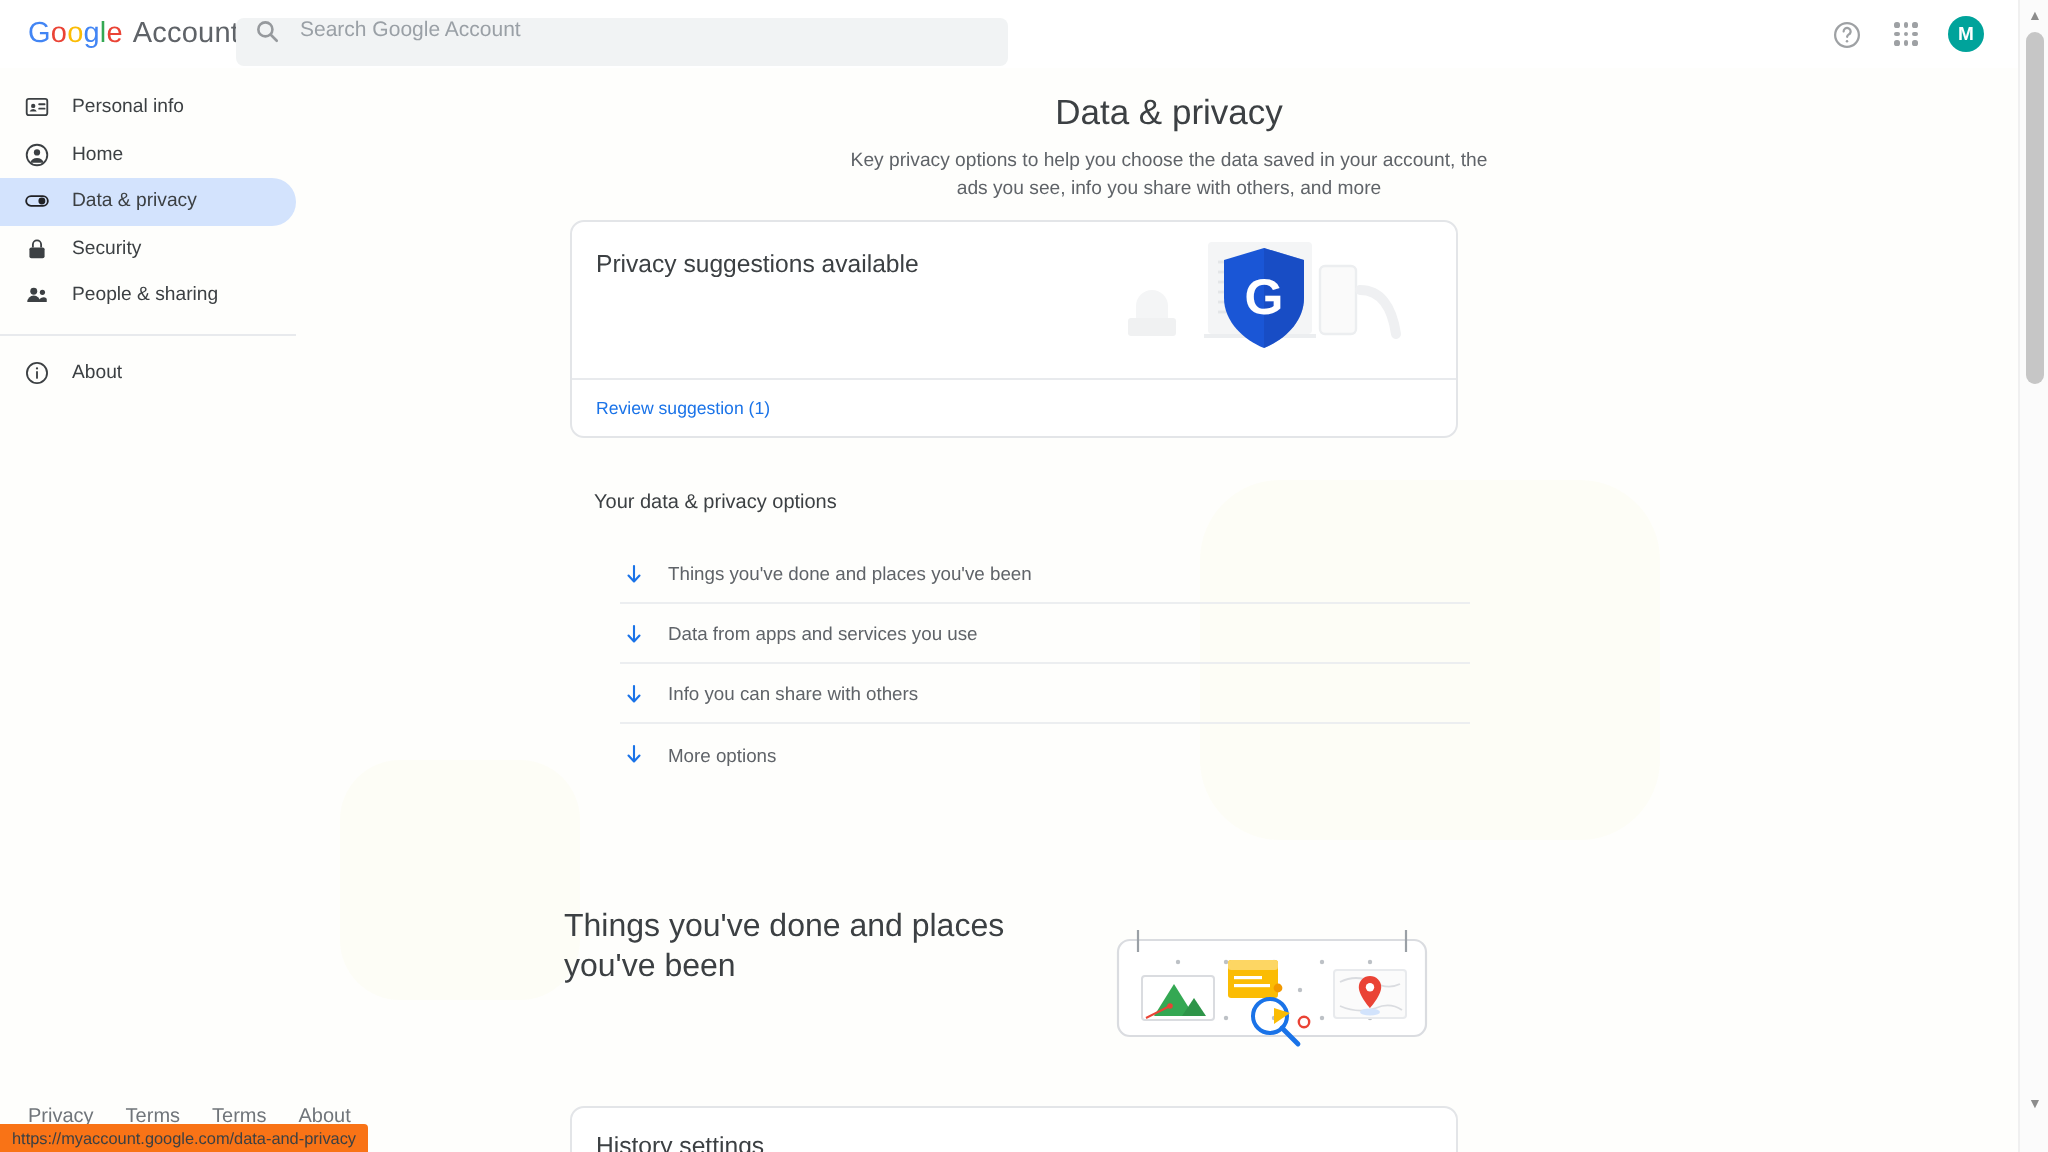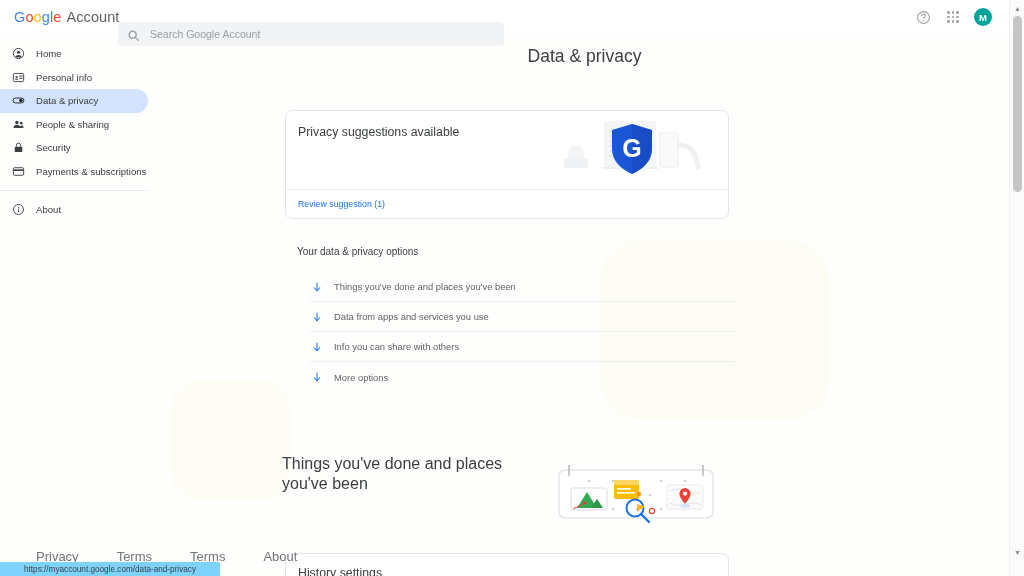--- a/index.html
+++ b/index.html
@@ -36,25 +36,25 @@
   }
   .brand .g1 { color: #4285F4; }
   .brand .g2 { color: #EA4335; }
   .brand .g3 { color: #FBBC05; }
   .brand .g4 { color: #4285F4; }
   .brand .g5 { color: #34A853; }
   .brand .g6 { color: #EA4335; }
   .brand .acct { color: #5f6368; margin-left: 5px; font-size: 14.5px; }
 
   .searchbox {
-    position: absolute; left: 118px; top: 22px;
+    position: absolute; left: 118px; top: 9px;
     width: 386px; height: 24px;
     background: #f1f3f4;
     border-radius: 4px;
-    display: flex; align-items: center;
+    display: flex; align-items: flex-start;
     padding-left: 9px;
   }
   .searchbox .s-ico { width: 13px; height: 13px; flex: none; opacity: .62; }
   .searchbox .s-ph {
     margin-left: 10px;
     font-size: 10.5px;
     color: #9aa0a6;
     white-space: nowrap;
   }
 
@@ -218,33 +218,32 @@
     font-size: 12.3px; color: #3c4043;
   }
 
   
   .footer {
     position: absolute; left: 14px; bottom: 12px;
     display: flex; gap: 16px;
     z-index: 3;
   }
   .footer a {
-    font-size: 13px; color: #70757a;
+    font-size: 10px; color: #70757a;
     text-decoration: none;
-    margin-left: 22px;
   }
 
   
   .statusbar {
     position: absolute; left: 0; bottom: 0;
     height: 14px;
-    background: #7dd3fc;
+    background: #f97316;
     border-top-right-radius: 2px;
     display: flex; align-items: center;
-    padding: 0 24px;
+    padding: 0 6px;
     z-index: 30;
   }
   .statusbar span {
     font-size: 8.2px; color: #3c4043;
     white-space: nowrap;
   }
 
   
   .scroll-track {
     position: absolute; right: 0; top: 0;
@@ -327,100 +326,92 @@
       </span>
       <span class="avatar">M</span>
     </div>
   </div>
 
   <div class="sidebar">
 
     <div class="nav-item">
       <span class="n-ico">
         <svg viewBox="0 0 24 24" width="13" height="13" fill="none" stroke="#3c4043" stroke-width="1.7">
-          <circle cx="12" cy="12" r="9.5"></circle>
-            <circle cx="12" cy="9.6" r="2.9" fill="#3c4043" stroke="none"></circle>
-          <path d="M5.6 19.2a6.8 6.8 0 0112.8 0" fill="#3c4043" stroke="none"></path>
-        </svg>
-      </span>
-      <span class="n-lbl">Home</span>
-    </div>
-
-    <div class="nav-item">
-      <span class="n-ico">
-        <svg viewBox="0 0 24 24" width="13" height="13" fill="none" stroke="#3c4043" stroke-width="1.7">
           <rect x="2.5" y="4.5" width="19" height="15" rx="2"></rect>
           <circle cx="8.5" cy="11" r="2" fill="#3c4043" stroke="none"></circle>
           <path d="M5.2 16.2a3.5 3.5 0 016.6 0" fill="#3c4043" stroke="none"></path>
           <line x1="14" y1="9.5" x2="19" y2="9.5" stroke-linecap="round"></line>
           <line x1="14" y1="13.5" x2="19" y2="13.5" stroke-linecap="round"></line>
         </svg>
       </span>
       <span class="n-lbl">Personal info</span>
     </div>
 
+    <div class="nav-item">
+      <span class="n-ico">
+        <svg viewBox="0 0 24 24" width="13" height="13" fill="none" stroke="#3c4043" stroke-width="1.7">
+          <circle cx="12" cy="12" r="9.5"></circle>
+            <circle cx="12" cy="9.6" r="2.9" fill="#3c4043" stroke="none"></circle>
+          <path d="M5.6 19.2a6.8 6.8 0 0112.8 0" fill="#3c4043" stroke="none"></path>
+        </svg>
+      </span>
+      <span class="n-lbl">Home</span>
+    </div>
+
     <div class="nav-item active">
       <span class="n-ico">
         <svg viewBox="0 0 24 24" width="13" height="13" fill="none" stroke="#202124" stroke-width="1.7">
           <rect x="2" y="7.5" width="20" height="9" rx="4.5"></rect>
           <circle cx="16.5" cy="12" r="3.2" fill="#202124" stroke="none"></circle>
         </svg>
       </span>
       <span class="n-lbl">Data &amp; privacy</span>
+    </div>
+
+    <div class="nav-item">
+      <span class="n-ico">
+        <svg viewBox="0 0 24 24" width="13" height="13" fill="none" stroke="#3c4043" stroke-width="1.7">
+          <rect x="5" y="10.5" width="14" height="10" rx="1.8" fill="#3c4043" stroke="none"></rect>
+          <path d="M8.2 10.5V7.8a3.8 3.8 0 017.6 0v2.7"></path>
+        </svg>
+      </span>
+      <span class="n-lbl">Security</span>
     </div>
 
     <div class="nav-item">
       <span class="n-ico">
         <svg viewBox="0 0 24 24" width="13" height="13" fill="#3c4043">
           <circle cx="9" cy="8.5" r="3.2"></circle>
           <path d="M3 18.5a6 6 0 0112 0z"></path>
           <circle cx="17" cy="9.5" r="2.4"></circle>
           <path d="M13.5 18.5a4.4 4.4 0 017.5-3.1v3.1z"></path>
         </svg>
       </span>
       <span class="n-lbl">People &amp; sharing</span>
     </div>
 
-    <div class="nav-item">
-      <span class="n-ico">
-        <svg viewBox="0 0 24 24" width="13" height="13" fill="none" stroke="#3c4043" stroke-width="1.7">
-          <rect x="5" y="10.5" width="14" height="10" rx="1.8" fill="#3c4043" stroke="none"></rect>
-          <path d="M8.2 10.5V7.8a3.8 3.8 0 017.6 0v2.7"></path>
-        </svg>
-      </span>
-      <span class="n-lbl">Security</span>
-    </div>
-
-    <div class="nav-item">
-      <span class="n-ico">
-        <svg viewBox="0 0 24 24" width="13" height="13" fill="none" stroke="#3c4043" stroke-width="1.7">
-          <rect x="2.5" y="5" width="19" height="14" rx="2"></rect>
-          <line x1="2.5" y1="9.5" x2="21.5" y2="9.5" stroke-width="3"></line>
-        </svg>
-      </span>
-      <span class="n-lbl">Payments &amp; subscriptions</span>
-    </div>
 
     <div class="nav-divider"></div>
 
     <div class="nav-item">
       <span class="n-ico">
         <svg viewBox="0 0 24 24" width="13" height="13" fill="none" stroke="#3c4043" stroke-width="1.7">
           <circle cx="12" cy="12" r="9.3"></circle>
           <line x1="12" y1="11" x2="12" y2="16.5" stroke-linecap="round"></line>
           <circle cx="12" cy="7.8" r="1.05" fill="#3c4043" stroke="none"></circle>
         </svg>
       </span>
       <span class="n-lbl">About</span>
     </div>
   </div>
 
   <div class="content">
 
     <h1 class="page-title">Data &amp; privacy</h1>
+    <p class="page-sub">Key privacy options to help you choose the data saved in your account, the ads you see, info you share with others, and more</p>
 
     <div class="card" id="card-suggest">
       <div class="sg-title">Privacy suggestions available</div>
 
       <div class="sg-art">
         <svg viewBox="0 0 170 70" width="170" height="70">
 
           <rect x="48" y="6" width="52" height="46" rx="2" fill="#f4f5f6"></rect>
           <g stroke="#e4e6e8" stroke-width="1.4">
             <line x1="53" y1="16" x2="66" y2="16"></line>

